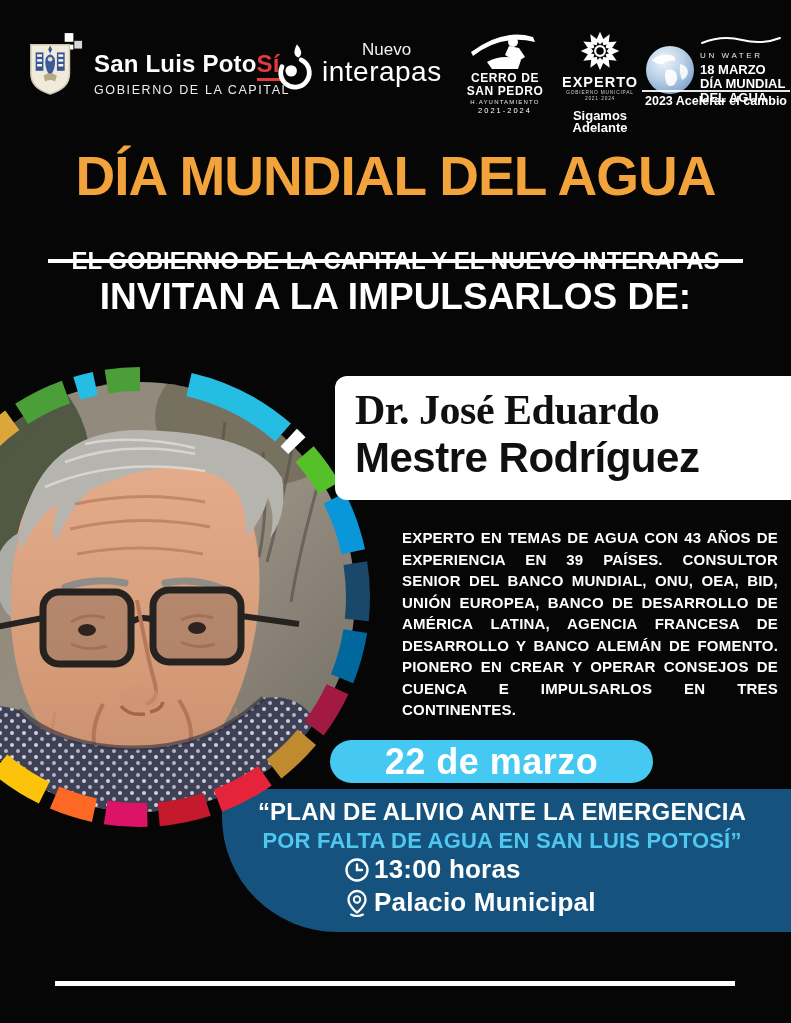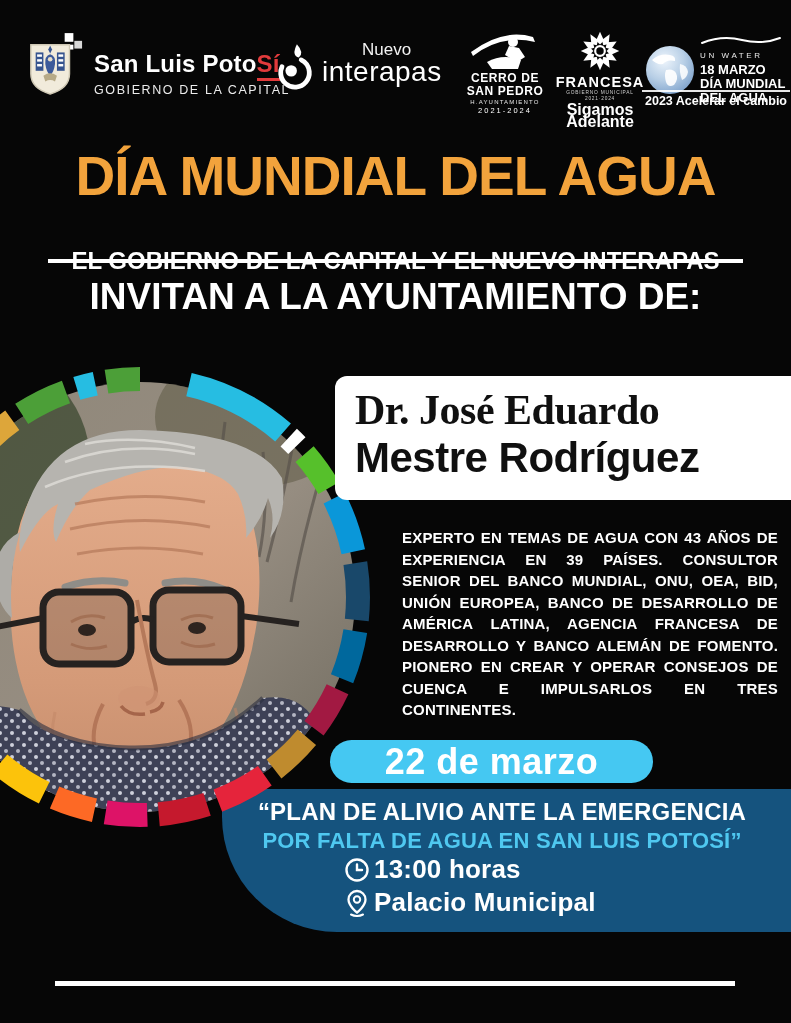--- a/index.html
+++ b/index.html
@@ -26,21 +26,21 @@
 
   .hdr-cerro{left:452px; top:30px; width:106px; display:flex; flex-direction:column; align-items:center; text-align:center;}
   .cerro-l1{font-size:12px; font-weight:900; letter-spacing:.6px; line-height:13px; margin-top:2px;}
   .cerro-l2{font-size:12px; font-weight:900; letter-spacing:.6px; line-height:13px;}
   .cerro-l3{font-size:6px; letter-spacing:1.2px; line-height:8px; color:#e6e6e6;}
   .cerro-l4{font-size:7.5px; letter-spacing:2px; line-height:9px; color:#fff;}
 
   .hdr-sol{left:556px; top:30px; width:88px; display:flex; flex-direction:column; align-items:center; text-align:center;}
   .sol-name{font-size:14.5px; font-weight:900; letter-spacing:1px; line-height:16px; margin-top:2px;}
   .sol-sub{font-size:4.8px; letter-spacing:.8px; color:#cfcfcf; line-height:6px;}
-  .sol-tag{font-size:16px; font-weight:800; line-height:12px; margin-top:2px;}
+  .sol-tag{font-size:13px; font-weight:800; line-height:12px; margin-top:8px;}
 
   .hdr-unw{left:642px; top:28px; width:148px; height:84px;}
   .unw-globe{position:absolute; left:2px; top:16px;}
   .unw-col{position:absolute; left:58px; top:4px;}
   .unw-brand{font-size:8px; letter-spacing:2.6px; color:#e9e9e9; margin-top:1px;}
   .unw-l1{font-size:13px; font-weight:900; line-height:14px; margin-top:3px;}
   .unw-l2{font-size:13px; font-weight:900; line-height:14px;}
   .unw-l3{font-size:13px; font-weight:900; line-height:14px;}
   .unw-div{position:absolute; left:0; top:62px; width:148px; height:1.5px; background:#fff; opacity:.9;}
   .unw-camp{position:absolute; left:0; top:66px; width:148px; text-align:center; font-size:12.5px; font-weight:700;}
@@ -144,21 +144,21 @@
       <path d="M0 -22 L4.5 -12 L0 -7.5 L-4.5 -12 Z" transform="rotate(150)"></path>
       <path d="M0 -22 L4.5 -12 L0 -7.5 L-4.5 -12 Z" transform="rotate(180)"></path>
       <path d="M0 -22 L4.5 -12 L0 -7.5 L-4.5 -12 Z" transform="rotate(210)"></path>
       <path d="M0 -22 L4.5 -12 L0 -7.5 L-4.5 -12 Z" transform="rotate(240)"></path>
       <path d="M0 -22 L4.5 -12 L0 -7.5 L-4.5 -12 Z" transform="rotate(270)"></path>
       <path d="M0 -22 L4.5 -12 L0 -7.5 L-4.5 -12 Z" transform="rotate(300)"></path>
       <path d="M0 -22 L4.5 -12 L0 -7.5 L-4.5 -12 Z" transform="rotate(330)"></path>
     </g>
     <circle r="5.5" fill="none" stroke="#fff" stroke-width="2.5"></circle>
   </svg>
-  <div class="sol-name">FRANCESA</div>
+  <div class="sol-name">EXPERTO</div>
   <div class="sol-sub">GOBIERNO MUNICIPAL 2021·2024</div>
   <div class="sol-tag">Sigamos Adelante</div>
 </div>
 
 <div class="abs hdr-unw">
   <svg class="unw-globe" width="52" height="52" viewBox="0 0 52 52">
     <defs>
       <radialGradient id="gg" cx="38%" cy="30%" r="75%">
         <stop offset="0%" stop-color="#eef5fc"></stop>
           <stop offset="55%" stop-color="#b8cfe6"></stop>
@@ -179,21 +179,21 @@
     <div class="unw-l2">DÍA MUNDIAL</div>
     <div class="unw-l3">DEL AGUA</div>
   </div>
   <div class="unw-div"></div>
   <div class="unw-camp">2023 Acelerar el cambio</div>
 </div>
 
 <div class="abs poster-title">DÍA MUNDIAL DEL AGUA</div>
 <div class="abs title-divider"></div>
 <div class="abs intro-line1">EL GOBIERNO DE LA CAPITAL Y EL NUEVO INTERAPAS</div>
-<div class="abs intro-line2">INVITAN A LA AYUNTAMIENTO DE:</div>
+<div class="abs intro-line2">INVITAN A LA IMPULSARLOS DE:</div>
 
 <div class="abs event-panel">
   <div class="conf-l1">“PLAN DE ALIVIO ANTE LA EMERGENCIA</div>
   <div class="conf-l2">POR FALTA DE AGUA EN SAN LUIS POTOSÍ”</div>
   <div class="event-rows">
     <div class="event-row">
       <svg width="26" height="26" viewBox="0 0 26 26">
         <circle cx="13" cy="13" r="10.5" fill="none" stroke="#fff" stroke-width="2.4"></circle>
         <path d="M13 7.5 V13 H18" fill="none" stroke="#fff" stroke-width="2.4" stroke-linecap="round"></path>
       </svg>

